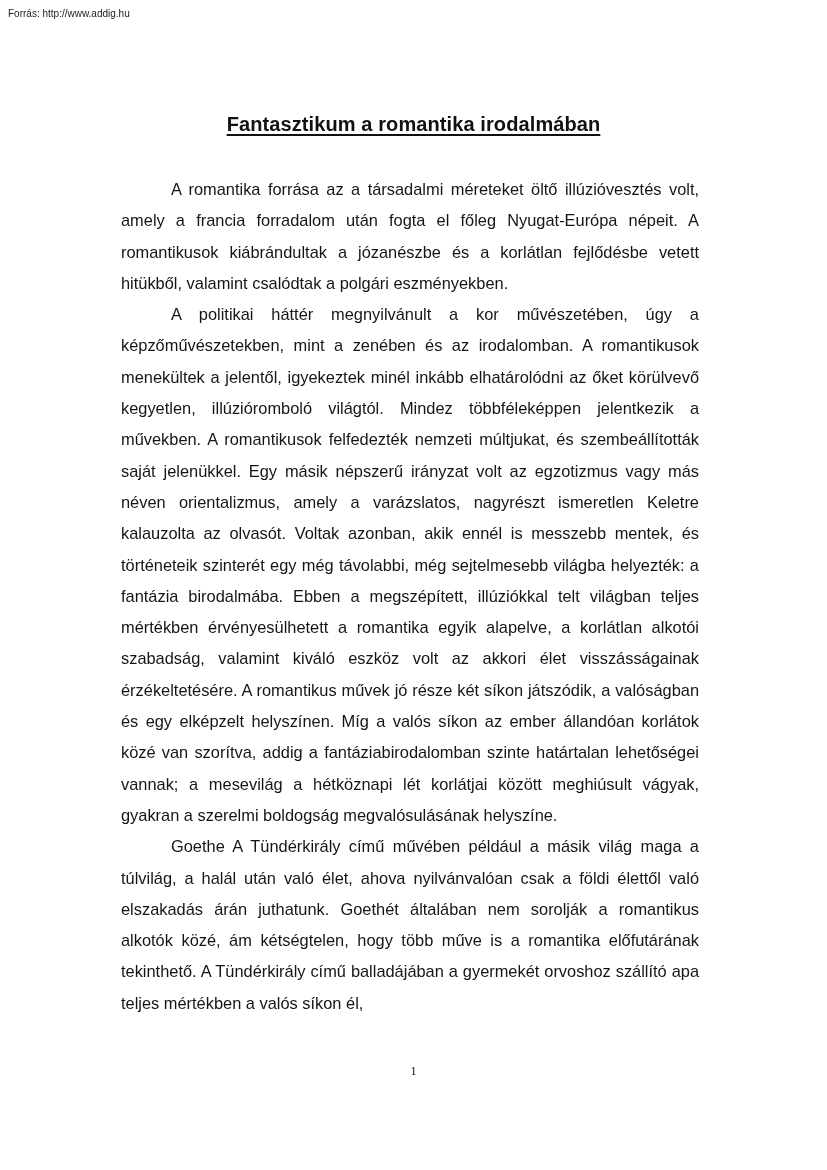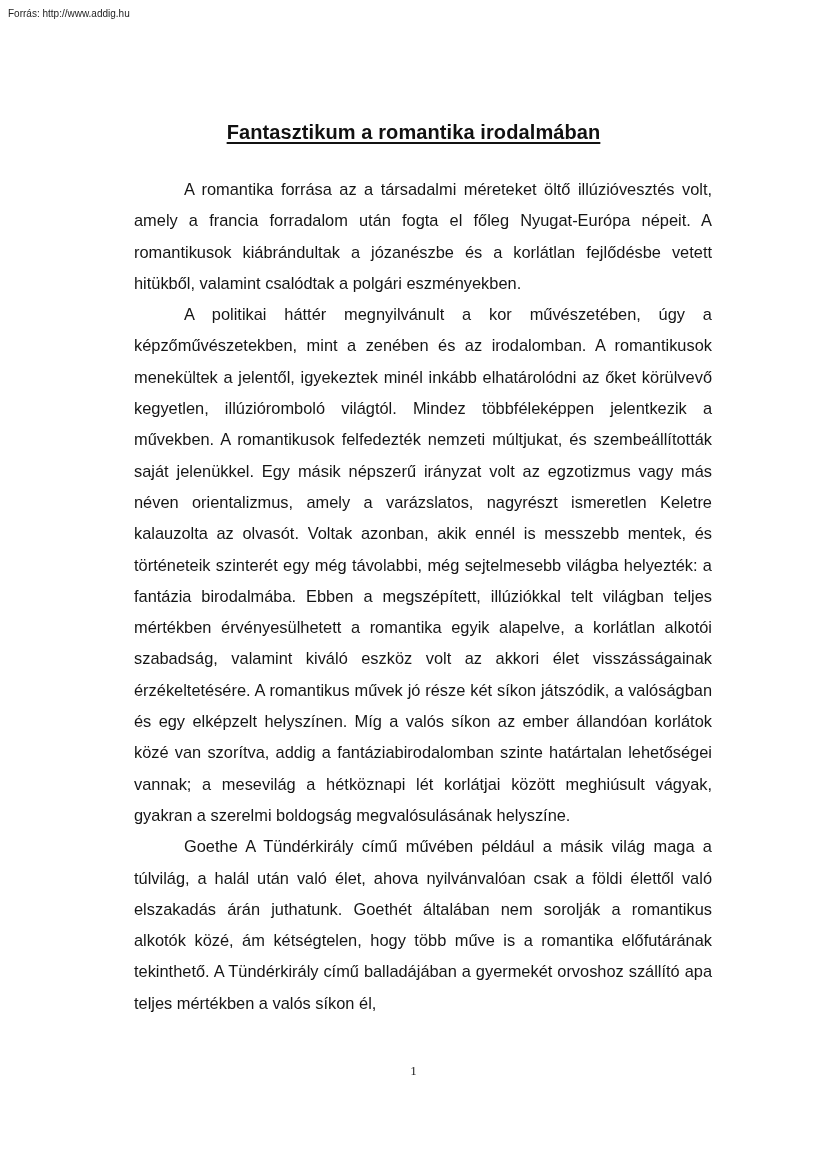--- a/index.html
+++ b/index.html
@@ -29,25 +29,24 @@
     width: 827px;
     top: 113px;
     text-align: center;
     font-size: 20px;
     font-weight: bold;
     text-decoration: underline;
     text-underline-offset: 3px;
     text-decoration-thickness: 2px;
     color: #111;
     letter-spacing: 0.1px;
-    margin-top: 8px;
   }
   .body-text {
     position: absolute;
-    left: 134px;
+    left: 121px;
     top: 174px;
     width: 578px;
     font-size: 16.4px;
     line-height: 31.3px;
     text-align: justify;
     color: #151515;
   }
   .body-text p {
     margin: 0;
     text-indent: 50px;

